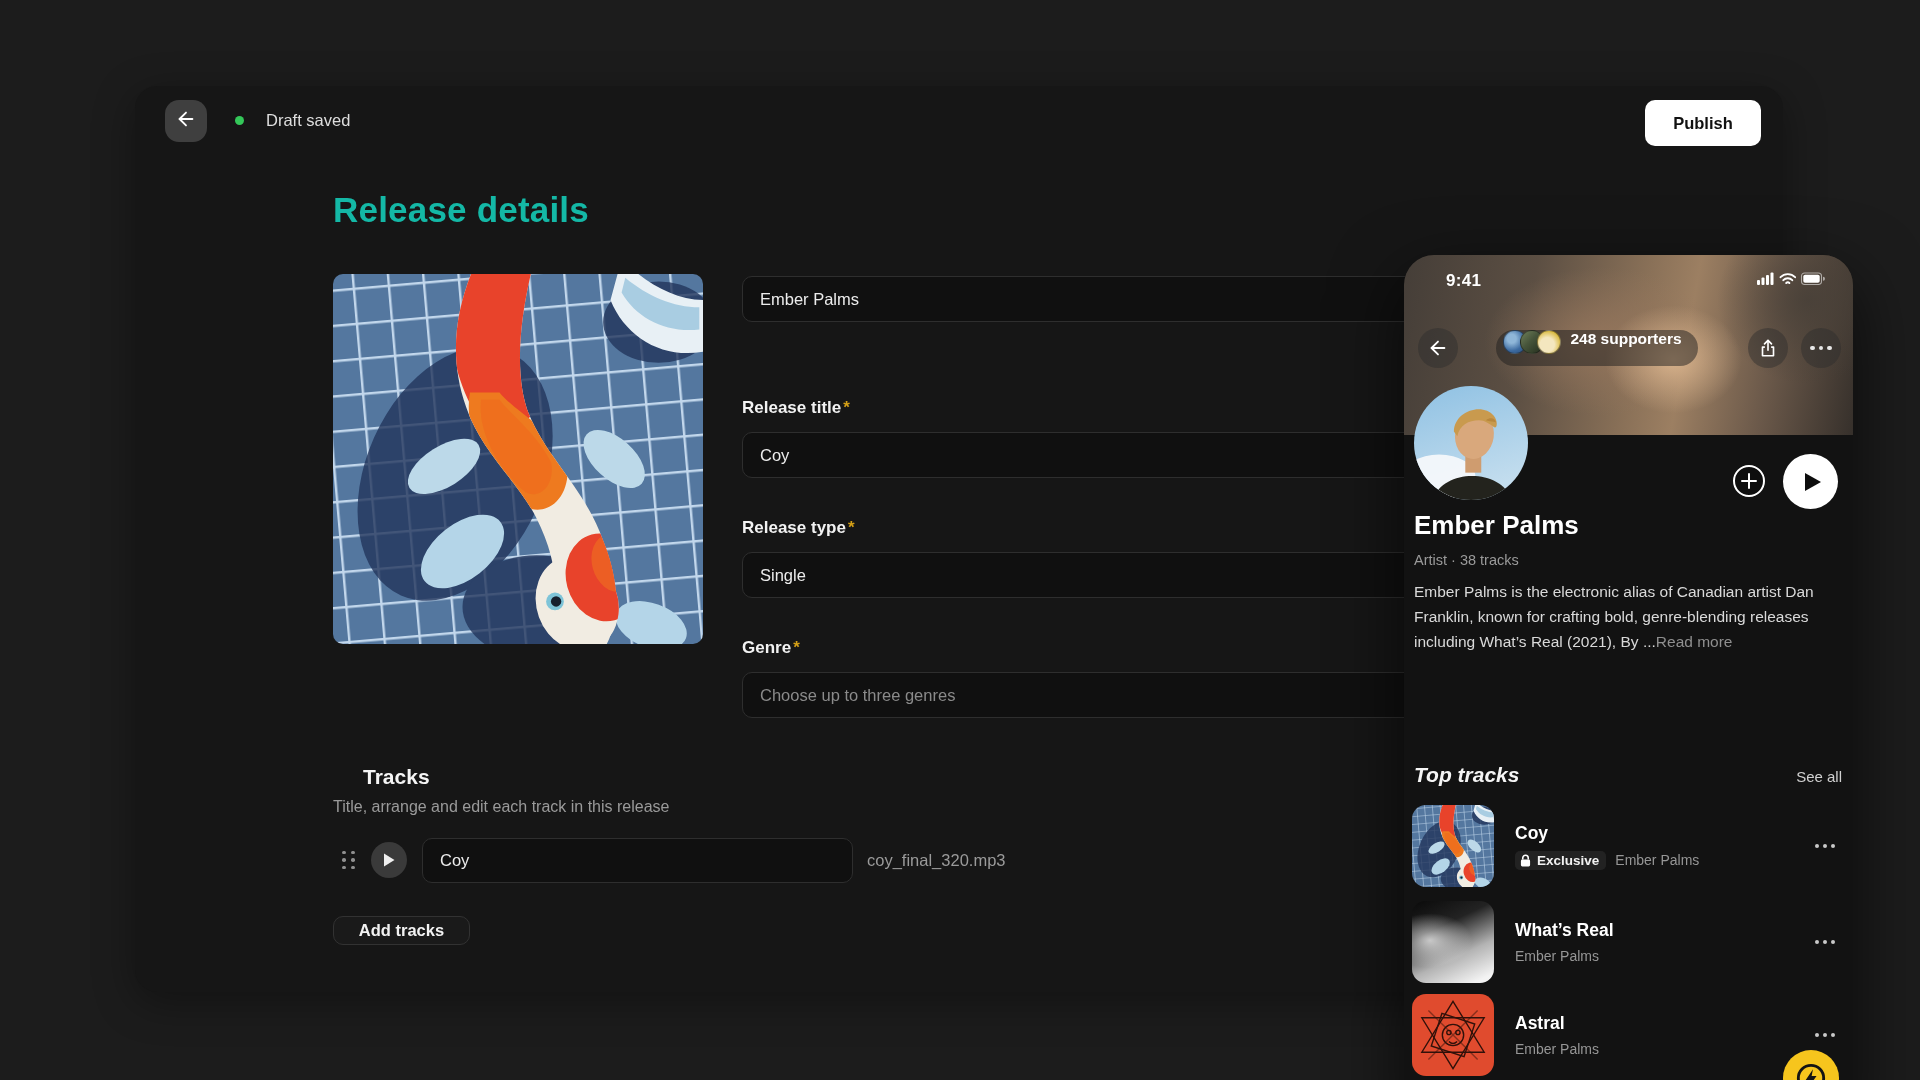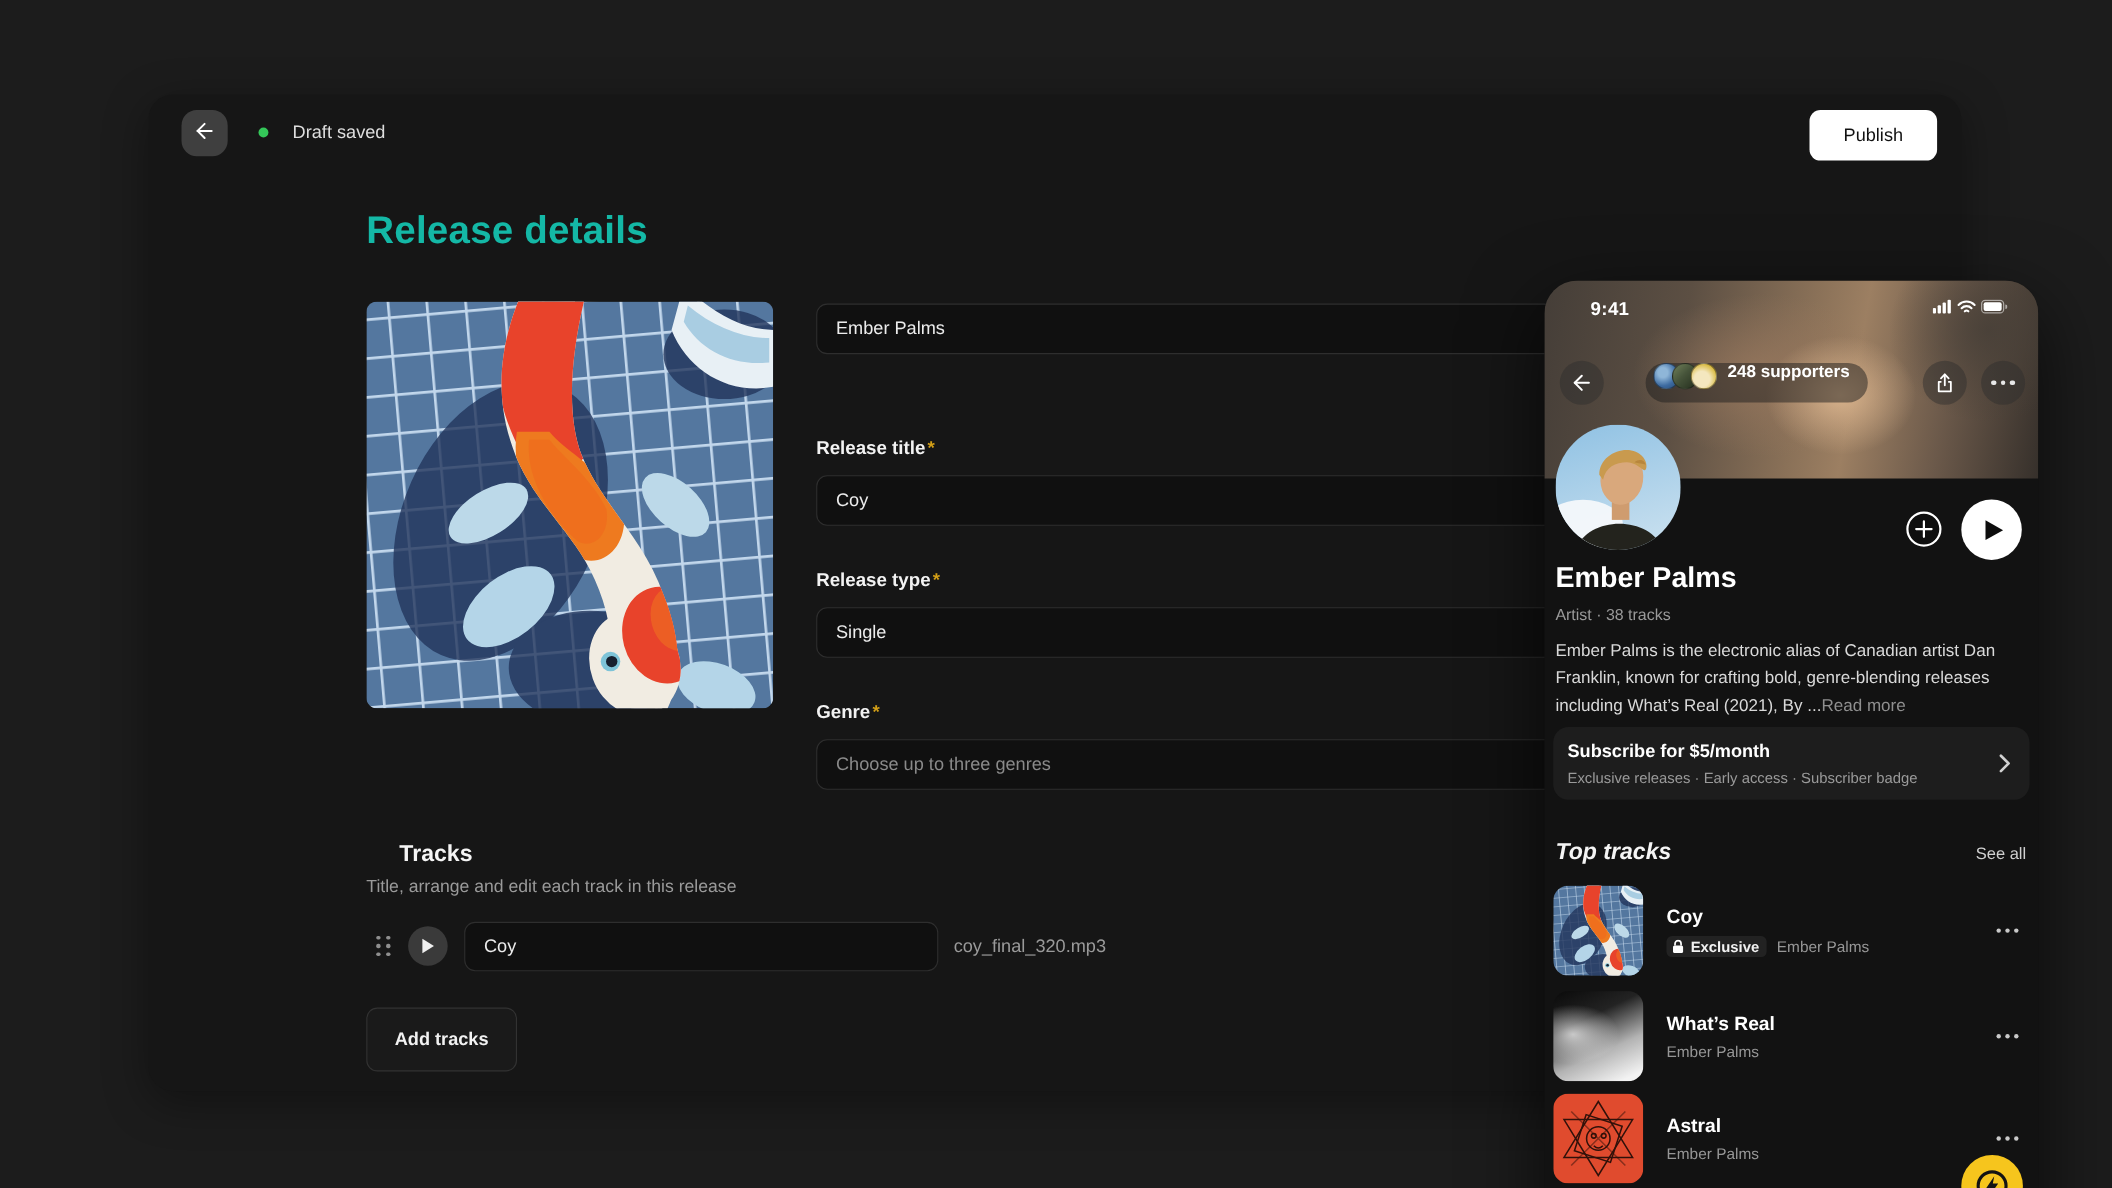--- a/index.html
+++ b/index.html
@@ -19,21 +19,21 @@
     position:absolute;left:30px;top:14px;width:42px;height:42px;border-radius:14px;
     background:#3f3f3f;display:flex;align-items:center;justify-content:center;cursor:pointer;
   }
   .draft-status{
     position:absolute;left:100px;top:25px;display:flex;align-items:center;gap:22px;
   }
   .draft-dot{width:9px;height:9px;border-radius:50%;background:#34c759;}
   .draft-text{color:#dedede;font-size:16.5px;}
   .publish-btn{
     position:absolute;right:22px;top:14px;width:116px;height:46px;border-radius:10px;
-    background:#ffffff;color:#111;font-weight:400;font-size:16.5px;
+    background:#ffffff;color:#111;font-weight:700;font-size:16.5px;
     display:flex;align-items:center;justify-content:center;cursor:pointer;border:none;
   }
   .page-title{
     position:absolute;left:198px;top:104px;color:#14b8a6;font-size:35px;font-weight:700;letter-spacing:.2px;
   }
   .cover-art{
     position:absolute;left:198px;top:188px;width:370px;height:370px;border-radius:10px;overflow:hidden;cursor:pointer;
   }
   .cover-art svg{display:block;width:100%;height:100%;}
 
@@ -59,21 +59,21 @@
     width:36px;height:36px;border-radius:50%;background:#3a3a3a;margin-left:16px;
     display:flex;align-items:center;justify-content:center;cursor:pointer;
   }
   .track-name-input{
     box-sizing:border-box;width:431px;height:45px;margin-left:15px;border-radius:10px;
     background:#101010;border:1px solid #2e2e2e;color:#ececec;font-size:16.5px;padding:0 17px;outline:none;
     font-family:"Liberation Sans","DejaVu Sans",sans-serif;
   }
   .track-file{margin-left:14px;color:#9a9a9a;font-size:16.5px;}
   .add-tracks-btn{
-    position:absolute;left:198px;top:830px;width:137px;height:58px;border-radius:10px;
+    position:absolute;left:198px;top:830px;width:137px;height:29px;border-radius:10px;
     background:rgba(255,255,255,.02);border:1px solid #323232;color:#f2f2f2;
     font-size:16.5px;font-weight:700;display:flex;align-items:center;justify-content:center;cursor:pointer;
   }
 
   
   .phone{
     position:absolute;left:1404px;top:255px;width:449px;height:880px;
     background:#121212;border-radius:30px;overflow:hidden;
     box-shadow:0 24px 70px rgba(0,0,0,.65);
   }
@@ -360,29 +360,20 @@
   <span class="play-fab">
     <svg width="18" height="20" viewBox="0 0 18 20" style="margin-left:4px">
         <polygon points="1,1 17,10 1,19" fill="#0d0d0d"></polygon>
       </svg>
   </span>
 
   <div class="ph-name">Ember Palms</div>
   <div class="ph-meta">Artist · 38 tracks</div>
   <div class="ph-bio"><span>Ember Palms is the electronic alias of Canadian artist Dan Franklin, known for crafting bold, genre-blending releases including What’s Real (2021), By ...</span><span class="read-more">Read more</span></div>
 
-  <div class="sub-card">
-    <div class="sub-title">Subscribe for $5/month</div>
-    <div class="sub-benefits">Exclusive releases · Early access · Subscriber badge</div>
-    <span class="sub-chevron">
-      <svg width="22" height="24" viewBox="0 0 22 24" fill="none" stroke="#d0d0d0" stroke-width="2.4" stroke-linecap="round" stroke-linejoin="round">
-          <path d="M8 5l7 7-7 7"></path>
-        </svg>
-    </span>
-  </div>
 
   <div class="tt-head">
     <span class="tt-title">Top tracks</span>
     <span class="tt-seeall">See all</span>
   </div>
 
   <div class="pt-row r1">
     <span class="pt-art">
       <svg viewBox="0 0 100 100">
           <use href="#koiScene"></use>

